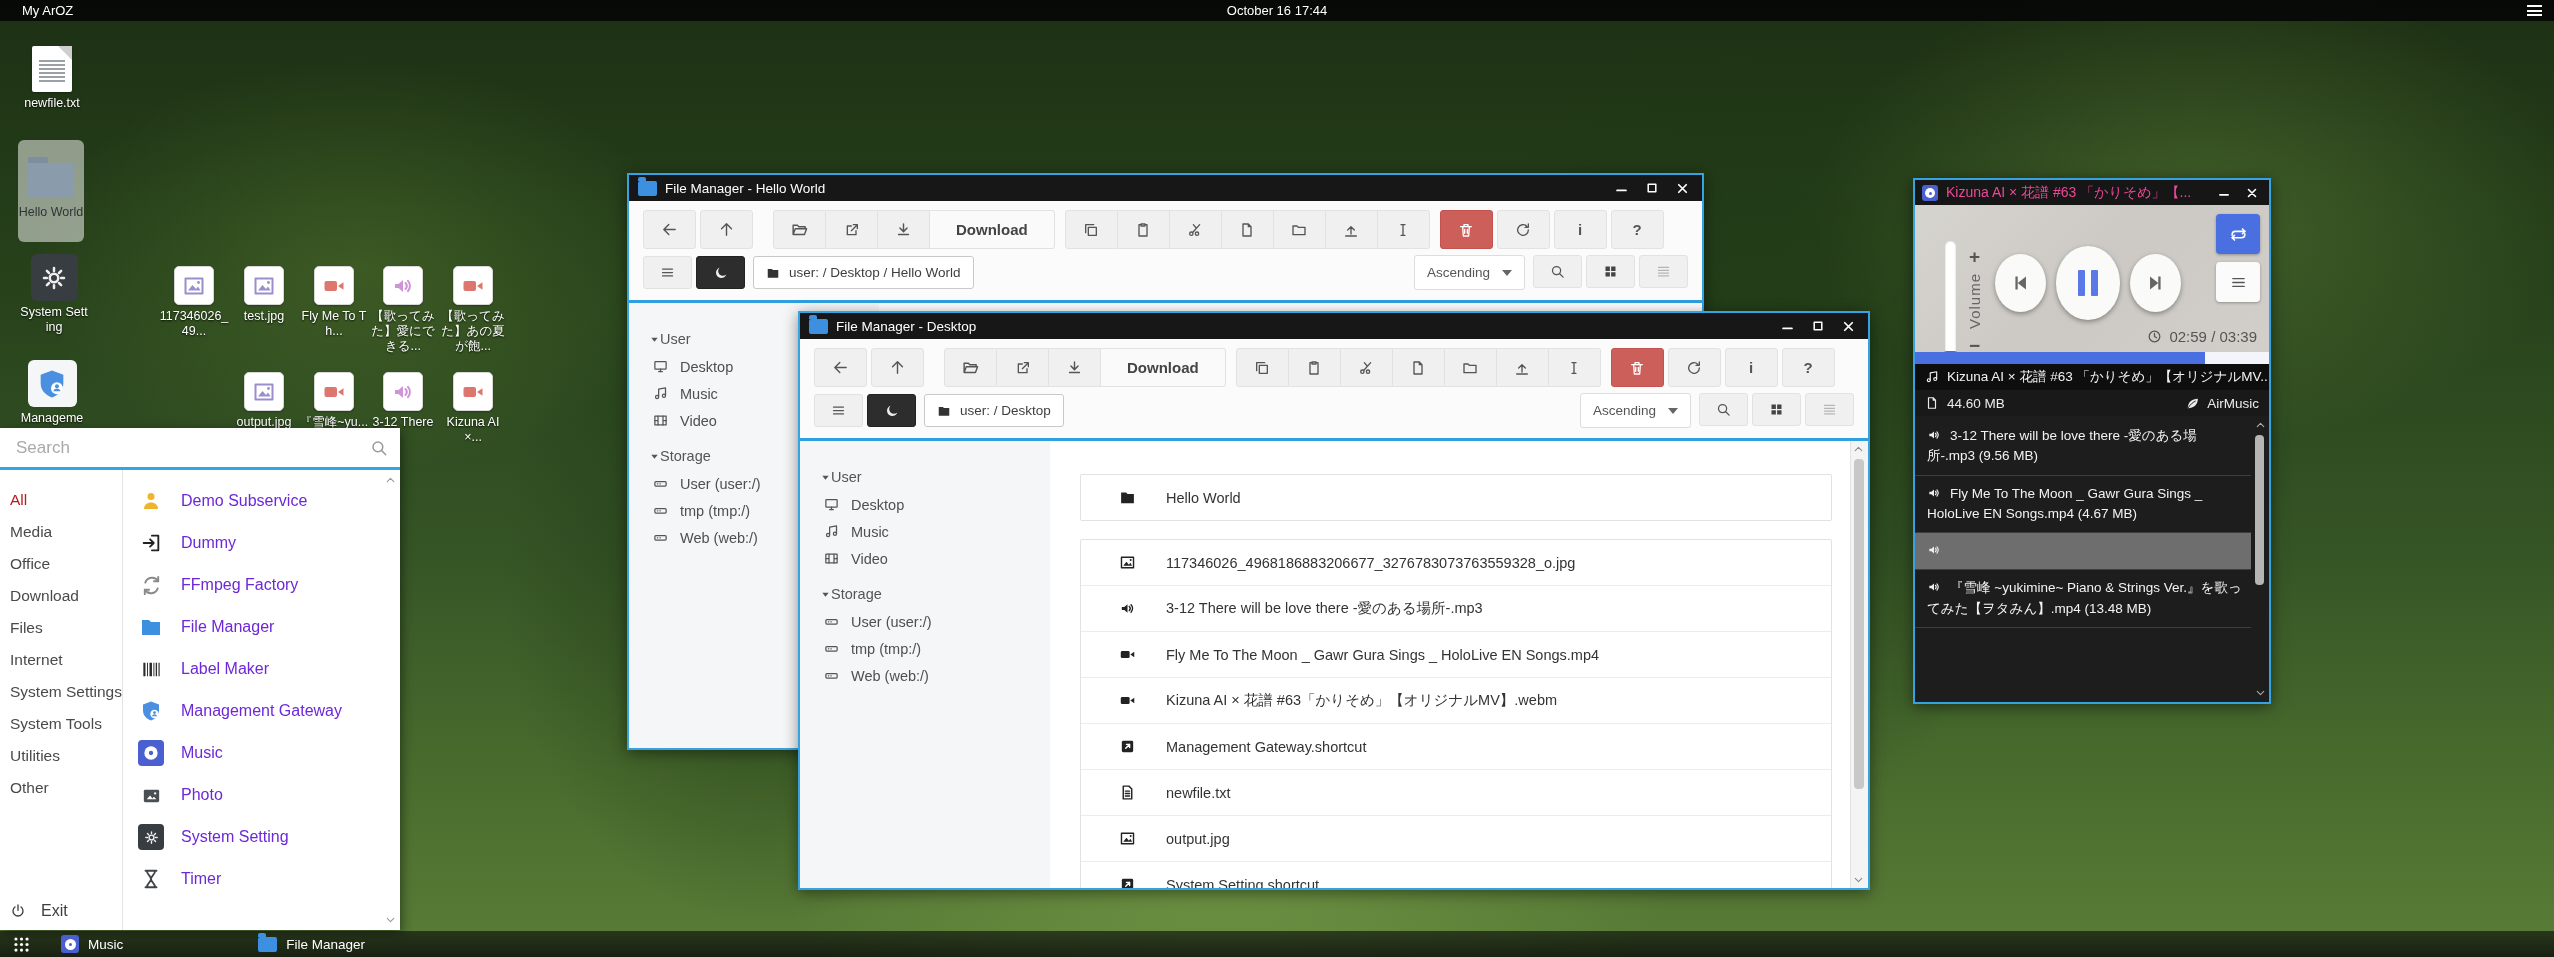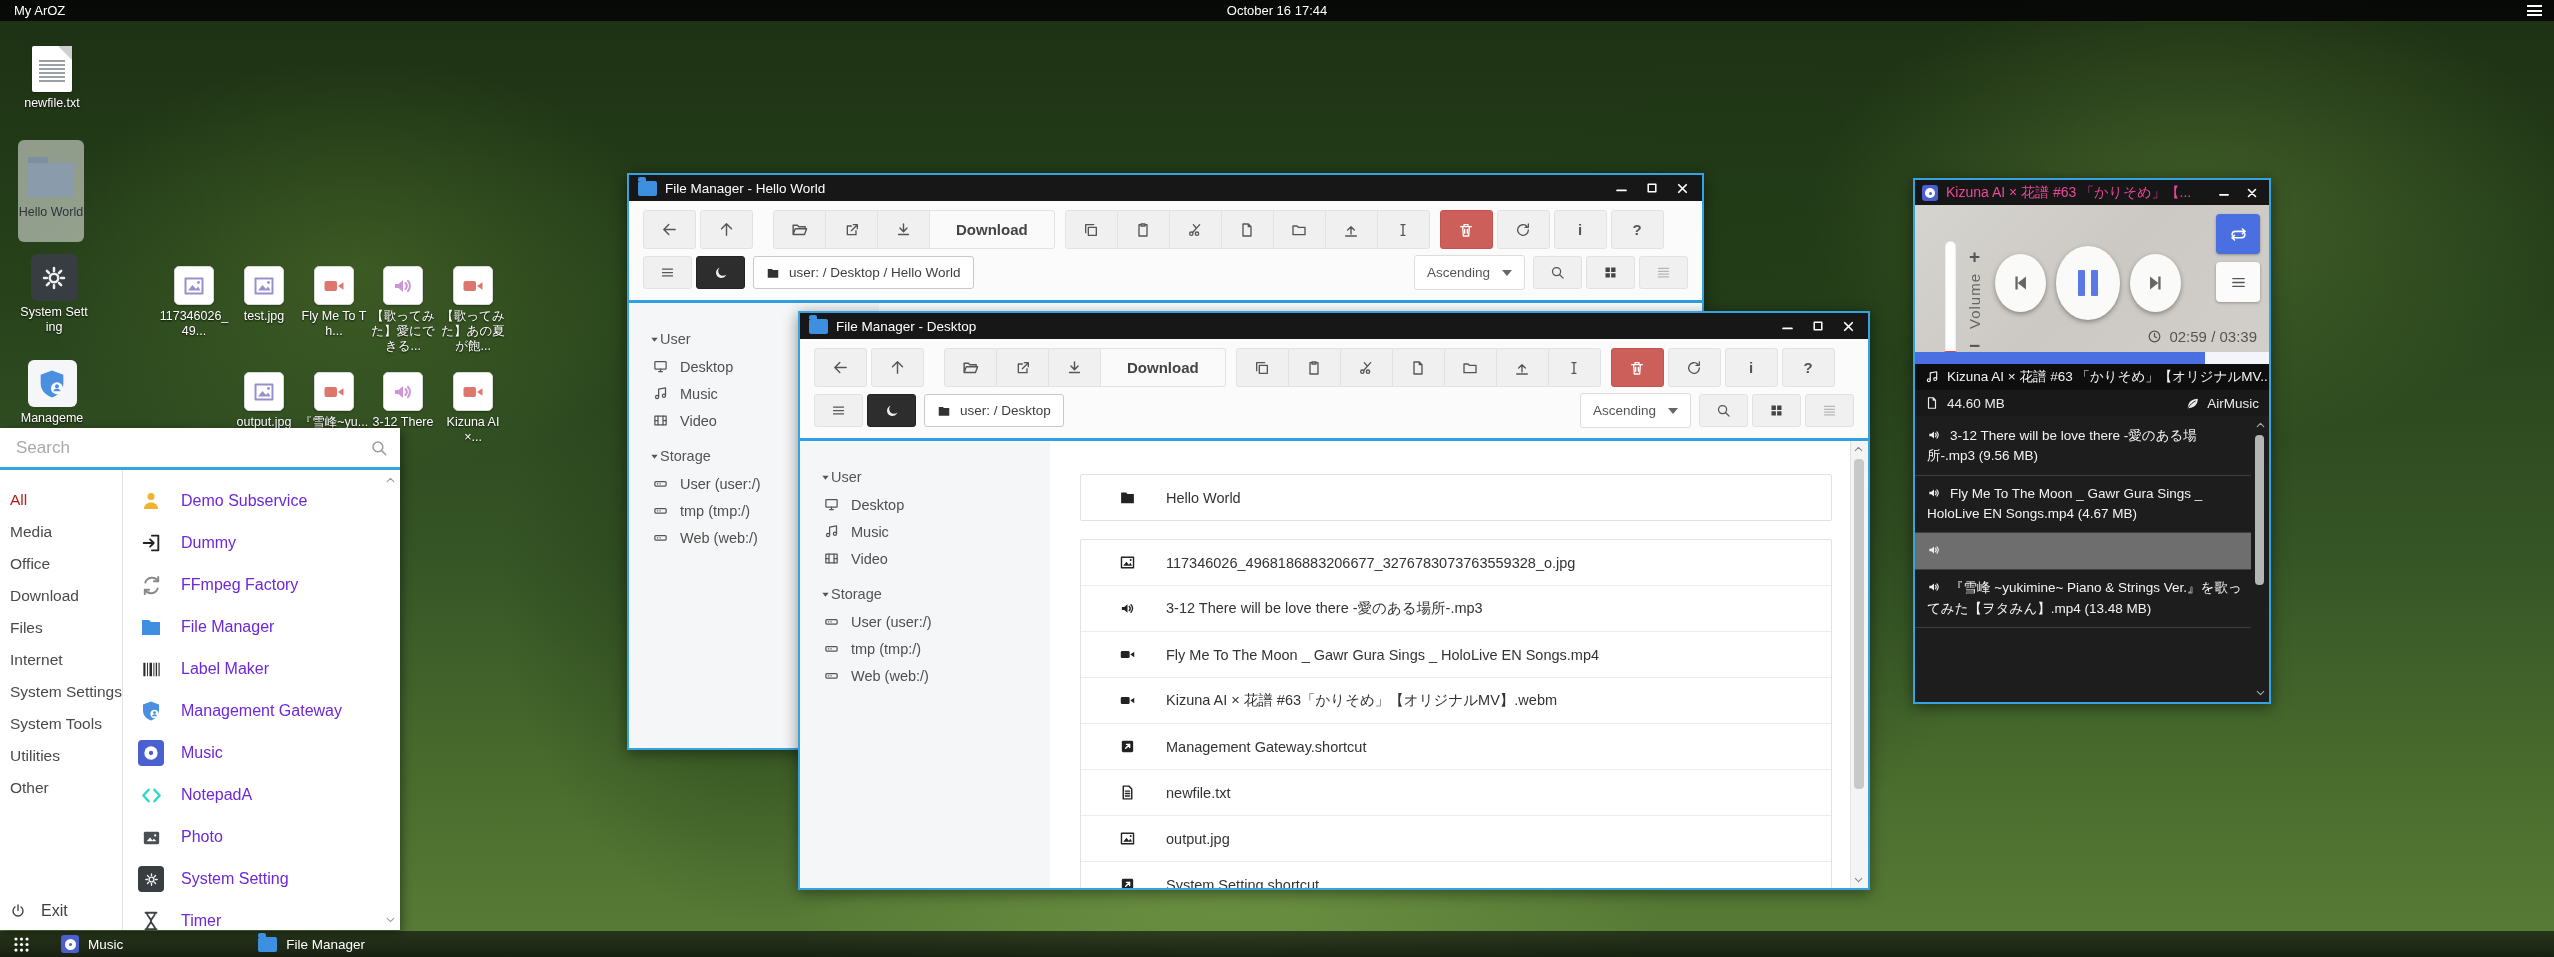--- a/index.html
+++ b/index.html
@@ -13,21 +13,21 @@
       radial-gradient(ellipse 420px 600px at 68% 45%, rgba(30,55,20,.75), transparent 70%),
       radial-gradient(ellipse 380px 500px at 30% 60%, rgba(25,48,18,.6), transparent 70%),
       linear-gradient(180deg,#1d3014 0%,#27421b 30%,#365526 58%,#4a6d2e 82%,#5a7d38 100%);
   }
   svg.ic{fill:none;stroke:currentColor;stroke-width:2;stroke-linecap:round;stroke-linejoin:round;display:block}
   svg.icf{fill:currentColor;stroke:none;display:block}
 
   
   .topbar{position:absolute;left:0;top:0;right:0;height:21px;background:rgba(5,6,5,.92);
     display:flex;align-items:center;color:#fff;z-index:60;font-size:13px}
-  .tb-title{margin-left:14px}
+  .tb-title{margin-left:22px}
   .tb-clock{position:absolute;left:50%;transform:translateX(-50%)}
   .tb-menu{position:absolute;right:12px;top:5px;width:15px;cursor:pointer}
   .tb-menu div{height:2px;background:#fff;margin-bottom:2.5px}
 
   
   .dicon{position:absolute;width:70px;text-align:center;color:#fff;font-size:12.5px;line-height:1.2;
     text-shadow:0 1px 2px rgba(0,0,0,.85);word-break:break-all;z-index:2}
   .dicon .lbl{margin-top:4px}
   .ficon{width:38px;height:37px;background:#fff;border:1px solid #d8d8d8;border-radius:5px;
     margin:0 auto;display:flex;align-items:center;justify-content:center;box-shadow:0 1px 2px rgba(0,0,0,.25)}
@@ -79,21 +79,21 @@
   .grp .tbtn{margin-right:0;border-radius:0;border-left-width:0}
   .grp .tbtn:first-child{border-radius:3px 0 0 3px;border-left-width:1px}
   .grp .tbtn:last-child{border-radius:0 3px 3px 0}
   .dl-label{font-weight:bold;color:#444;padding:0 26px;background:#fafafa}
   .tbtn.danger{background:#cd5f5b;border-color:#c4524e;color:#fff}
   .row2{background:#fbfbfb;padding:2px 14px 10px 14px;display:flex;align-items:center;flex:none}
   .tbtn.sm{height:31px;min-width:31px}
   .tbtn.dark{background:#2d2d2d;border-color:#222;color:#eee}
   .crumb{height:31px;border:1px solid #c9c9c9;border-radius:3px;background:#fff;display:flex;align-items:center;
     gap:9px;padding:0 12px;font-size:13.5px;color:#3e3e3e;margin-left:4px}
-  .r2-right{margin-left:auto;display:flex;align-items:center}
+  .r2-right{margin-left:auto;display:flex;}
   .sortbtn{height:33px;background:#fff;border:1px solid #ddd;border-radius:3px;display:flex;align-items:center;
     gap:12px;padding:0 12px;font-size:13.5px;color:#555;margin-right:8px;cursor:pointer}
   .carot{width:0;height:0;border:5px solid transparent;border-top:6px solid #666;margin-top:5px}
   .blueline{height:3px;background:#2f9fe0;flex:none}
   .wbody{flex:1;display:flex;overflow:hidden;background:#fff}
   .fside{width:250px;background:#f5f6f7;flex:none;padding-top:22px;font-size:14.5px;color:#555}
   .fs-sec{display:flex;align-items:center;padding-left:20px;height:28px;cursor:pointer}
   .fs-item{display:flex;align-items:center;gap:12px;padding-left:24px;height:27px;cursor:pointer}
   .fs-item .silabel{color:#4f4f4f}
   .fcontent{flex:1;position:relative;background:#fff;overflow:hidden}
@@ -1133,28 +1133,20 @@
       </div>
       <div class="ms-app">
         <span class="atile" style="background:#4a5fd0;color:#4a5fd0">
             <svg class="icf" width="20" height="20">
               <use href="#s-disc"></use>
             </svg>
           </span>
         <span class="alabel">Music</span>
       </div>
       <div class="ms-app">
-        <span class="ms-aicon" style="color:#2bd9c8">
-            <svg class="ic" width="23" height="23" style="stroke-width:2.6">
-              <use href="#s-code"></use>
-            </svg>
-          </span>
-        <span class="alabel">NotepadA</span>
-      </div>
-      <div class="ms-app">
         <span class="ms-aicon" style="color:#4a4f54">
             <svg class="icf" width="23" height="23">
               <use href="#s-photo"></use>
             </svg>
           </span>
         <span class="alabel">Photo</span>
       </div>
       <div class="ms-app">
         <span class="atile" style="background:#383d42;color:#f0f0f0">
             <svg class="ic" width="17" height="17">

